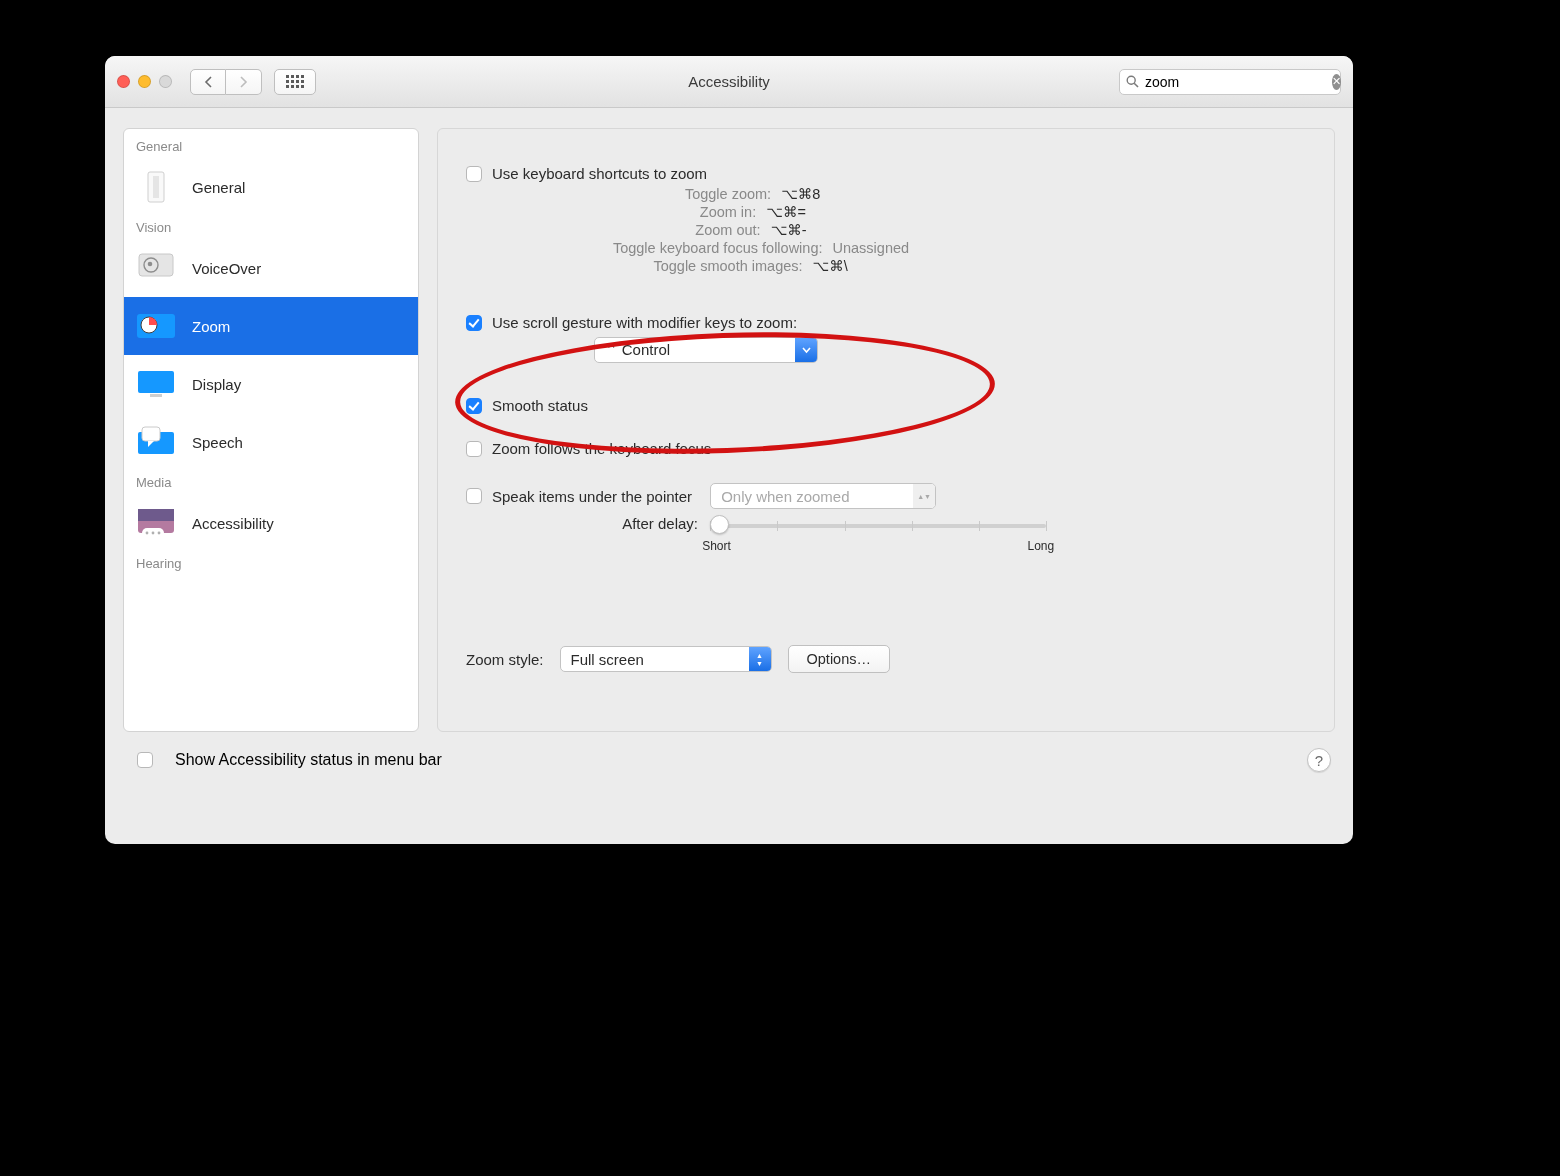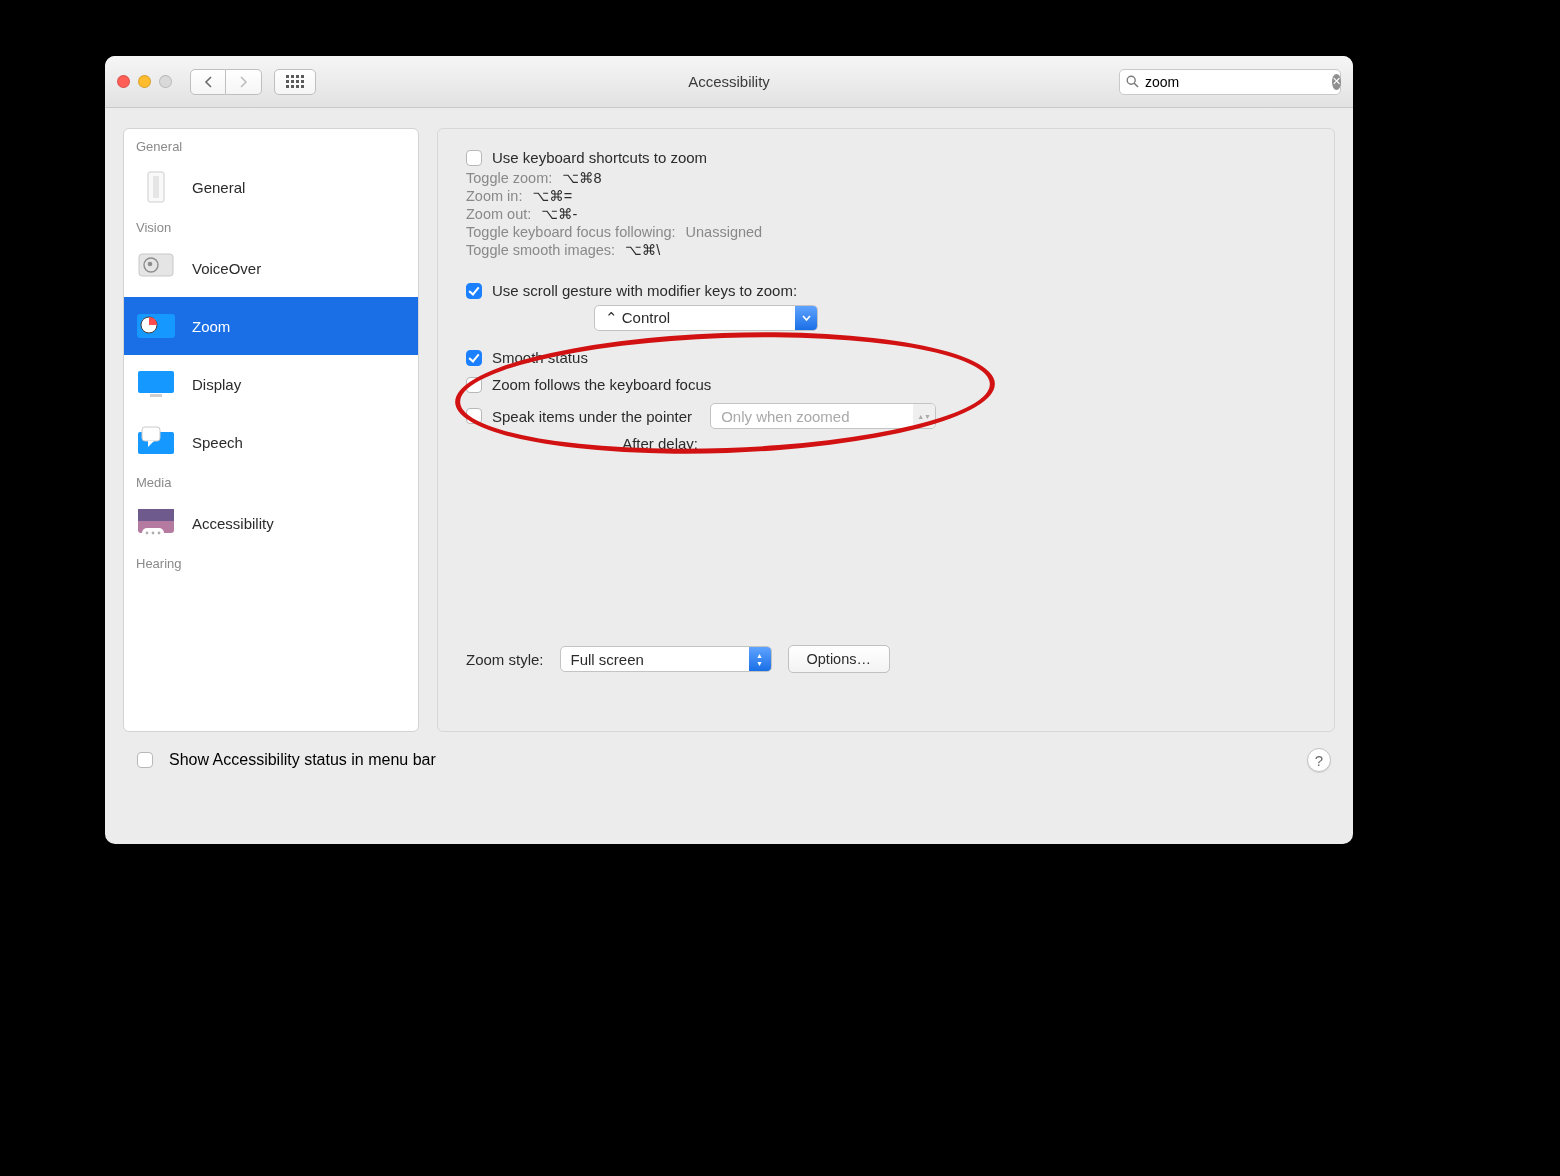--- a/index.html
+++ b/index.html
@@ -50,25 +50,25 @@
 .sb-item { display:flex; align-items:center; gap:14px; padding:10px 12px 10px 10px; }
 .sb-item.selected { background:#1a6fe6; color:#fff; }
 .sb-icon { width:44px; height:38px; display:flex; align-items:center; justify-content:center; }
 .sb-label { color:#2b2b2b; }
 .sb-item.selected .sb-label{ color:#fff; }
 
 .panel {
   flex:1; background:#ececec; border:1px solid #d7d7d7; border-radius:6px;
   height:604px; padding:20px 28px; position:relative; color:#2b2b2b; font-size:15px;
 }
-.row { display:flex; align-items:center; gap:10px; margin-bottom:4px; }
+.row { display:flex; align-items:center; gap:10px; margin-bottom:4px;margin-top:16px; }
 .cb { width:16px; height:16px; border:1px solid #b8b8b8; border-radius:4px; background:#fff; display:inline-flex; align-items:center; justify-content:center; flex-shrink:0;}
 .cb.checked{ background:#1a80ff; border-color:#1a80ff; position:relative;}
 .cb.checked::after{ content:""; width:4px; height:8px; border:solid #fff; border-width:0 2px 2px 0; transform:rotate(40deg); margin-bottom:2px; display:block;}
-.kv { display:flex; justify-content:flex-start; gap:10px; padding-right:250px; color:#898989; font-size:14.5px; margin-bottom:2px;}
+.kv { display:flex; justify-content:center; gap:10px; padding-right:250px; color:#898989; font-size:14.5px; margin-bottom:2px;}
 .kv .k{ color:#898989; } .kv .v{ color:#2b2b2b; min-width:56px; text-align:left;}
 .kv.unassigned .v{ color:#898989; }
 .combo {
   height:26px; background:#fff; border:1px solid #c3c3c3; border-radius:5px;
   display:inline-flex; align-items:center; overflow:hidden;
 }
 .combo .ctext{ padding:0 10px; flex:1; }
 .combo .carrow{
   width:22px; height:100%; background:linear-gradient(#5fa3ff,#1a6fe6);
   display:flex; align-items:center; justify-content:center; color:white;
@@ -279,40 +279,47 @@
         <span class="cb"></span>
         <span>Speak items under the pointer</span>
         <div class="combo ud disabled" style="width:226px; margin-left:8px;">
           <span class="ctext">Only when zoomed</span>
           <span class="carrow">▲▼</span>
         </div>
       </div>
 
       <div class="slider-wrap">
         <span class="slider-lbl">After delay:</span>
+        <div class="slider">
+          <div class="track"></div>
+          <div class="tick" style="left:0%"></div><div class="tick" style="left:20%"></div><div class="tick" style="left:40%"></div><div class="tick" style="left:60%"></div><div class="tick" style="left:80%"></div><div class="tick" style="left:100%"></div>
+          <div class="thumb"></div>
+          <div class="end" style="left:-8px">Short</div>
+          <div class="end" style="right:-8px">Long</div>
+        </div>
       </div>
 
       <div class="bottom-row">
         <span>Zoom style:</span>
         <div class="combo ud" style="width:212px;">
           <span class="ctext">Full screen</span>
           <span class="carrow">
               <span>▲</span>
               <span>▼</span>
             </span>
         </div>
         <div class="btn">
             <span>Options…</span>
           </div>
       </div>
     </div>
   </div>
 
   <div class="footer">
     <span class="cb"></span>
-    <span style="margin-left:16px;">Show Accessibility status in menu bar</span>
+    <span style="margin-left:22px;">Show Accessibility status in menu bar</span>
     <div class="help">
         <span>?</span>
       </div>
   </div>
 
   <div class="highlight-ellipse"></div>
 </div>
 
 </body></html>

